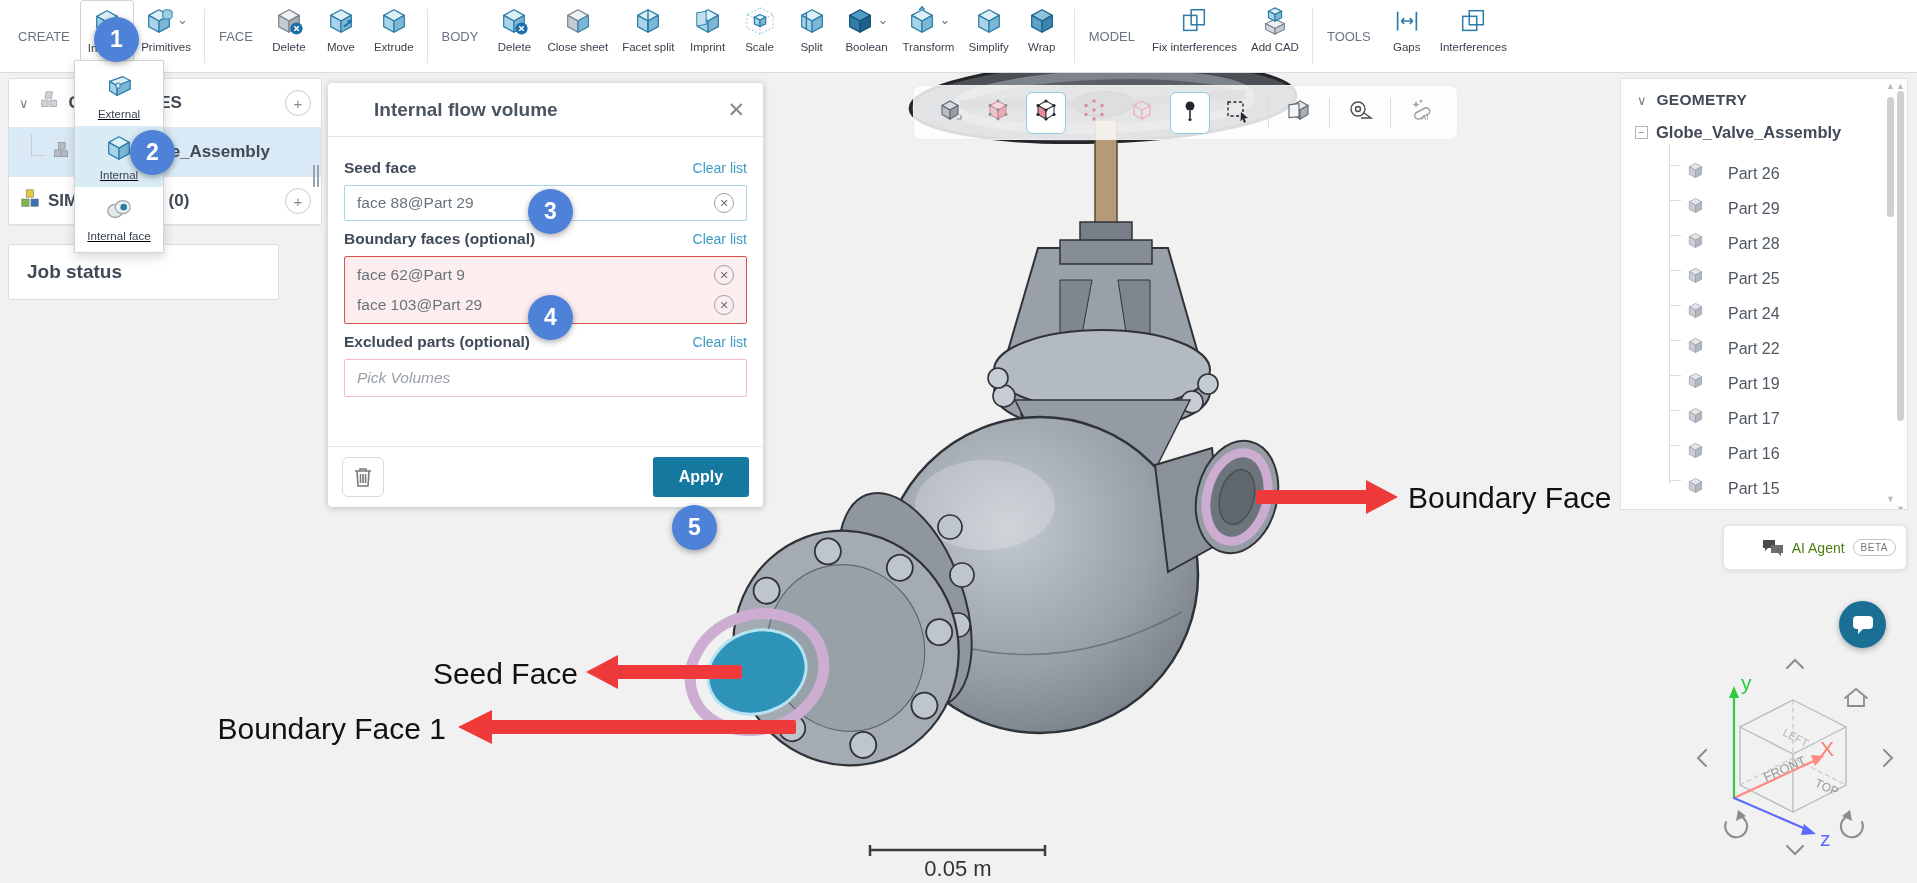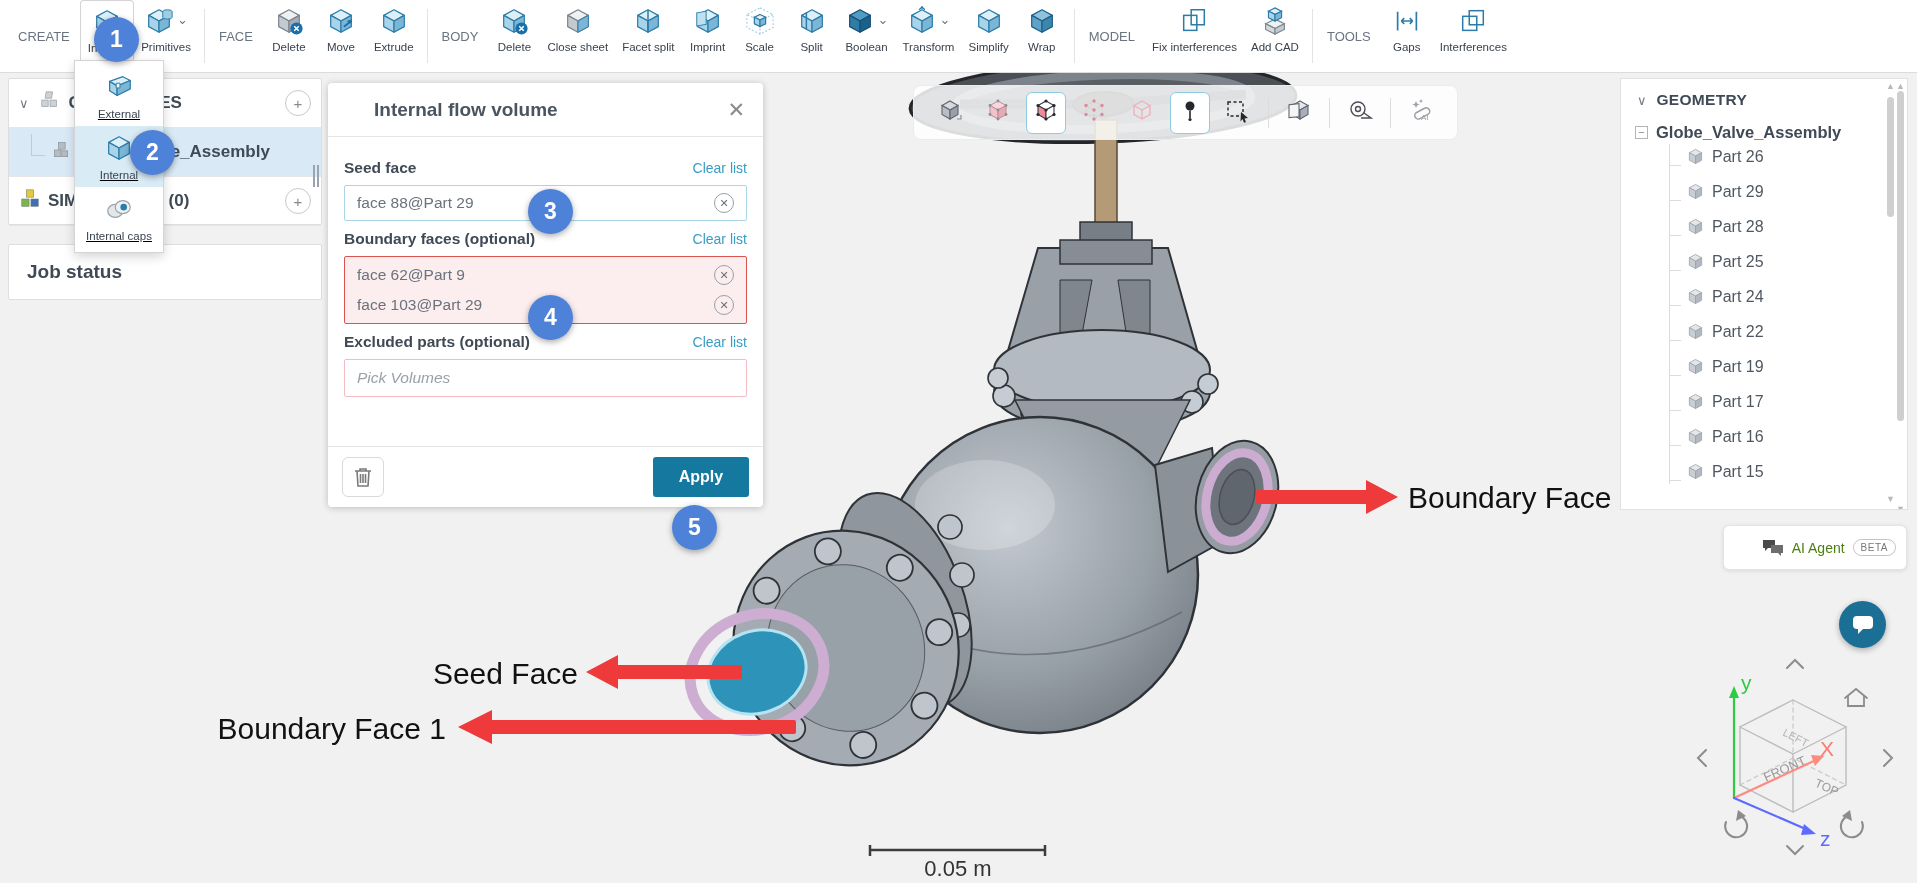--- a/index.html
+++ b/index.html
@@ -28,21 +28,21 @@
   .card { position:absolute; background:#fff; border:1px solid #dedede; border-radius:2px; z-index:12; }
   #tree-card { left:8px; top:78px; width:314px; height:147px; }
   .trow { height:49px; display:flex; align-items:center; padding:0 10px; border-bottom:1px solid #e6e6e6; position:relative; overflow:hidden; }
   .trow:last-child { border-bottom:none; }
   .trow.sel { background:#d9eaf6; }
   .trow .t-label { font-size:17px; font-weight:bold; color:#3f4a56; white-space:nowrap; }
   .chev-down { color:#707a85; font-size:13px; margin-right:10px; }
   .plus-btn { margin-left:auto; width:26px; height:26px; border:1px solid #c9c9c9; border-radius:50%;
      color:#8a8a8a; font-size:15px; display:flex; align-items:center; justify-content:center; background:#fff; flex:0 0 auto; }
   .elbow { width:14px; height:22px; border-left:1px solid #c9c9c9; border-bottom:1px solid #c9c9c9; margin:-14px 6px 0 12px; }
-  #job-card { left:8px; top:244px; width:314px; height:56px; display:flex; align-items:center; padding:0 18px; }
+  #job-card { left:8px; top:244px; width:271px; height:56px; display:flex; align-items:center; padding:0 18px; }
   #job-card .t-label { font-size:19px; font-weight:bold; color:#3f4a56; }
   .resize-handle { position:absolute; right:2px; top:86px; width:6px; height:22px;
      border-left:2px solid #9aa4ae; border-right:2px solid #9aa4ae; }
 
   
   #dialog { position:absolute; left:328px; top:83px; width:435px; height:424px; background:#fff;
      border-radius:4px; box-shadow:0 1px 7px rgba(0,0,0,.22); z-index:25; display:flex; flex-direction:column; }
   .dlg-head { height:54px; display:flex; align-items:center; justify-content:space-between;
      padding:0 18px; border-bottom:1px solid #e5e5e5; flex:0 0 auto; }
   .dlg-title { font-size:19px; font-weight:bold; color:#4a5560;margin-left:28px; }
@@ -86,21 +86,21 @@
   #right-panel { position:absolute; left:1620px; top:78px; width:288px; height:432px; background:#fff;
      border:1px solid #e0e0e0; z-index:12; overflow:hidden; }
   .rp-head { display:flex; align-items:center; padding:12px 0 6px 16px; }
   .rp-head .t-label { font-size:15.5px; font-weight:bold; color:#3f4a56; letter-spacing:.3px; }
   .rp-assembly { display:flex; align-items:center; padding:8px 0 6px 14px; }
   .rp-assembly .t-label { font-size:16.5px; font-weight:bold; color:#3f4a56; }
   .minus-box { width:13px; height:13px; border:1px solid #b5b5b5; color:#8a8a8a; font-size:11px; line-height:11px;
      text-align:center; margin-right:8px; background:#fff; flex:0 0 auto; }
   #parts-list { list-style:none; position:relative; margin-left:48px; }
   #parts-list::before { content:""; position:absolute; left:0; top:-4px; bottom:14px; border-left:1px solid #dcdcdc; }
-  #parts-list li { height:35px; display:flex; align-items:flex-start; padding-left:18px; position:relative; }
+  #parts-list li { height:35px; display:flex; align-items:flex-end; padding-left:18px; position:relative;gap:16px; }
   #parts-list li::before { content:""; position:absolute; left:0; top:17px; width:12px; border-top:1px solid #dcdcdc; }
   #parts-list li .p-label { font-size:16px; color:#4f5861; margin-left:8px; }
   .sb-thumb { position:absolute; background:#cfcfcf; border-radius:4px; width:7px; }
   .sb-arrow { position:absolute; font-size:9px; color:#b8b8b8; }
 
   
   #ai-agent { position:absolute; left:1723px; top:525px; width:184px; height:45px; background:#fff;
      border:1px solid #e4e4e4; border-radius:6px; box-shadow:0 1px 4px rgba(0,0,0,.10);
      display:flex; align-items:center; justify-content:flex-end; padding:0 10px; z-index:12; cursor:pointer; }
   #ai-agent .ai-label { font-size:14px; color:#4d7c0f; margin:0 8px; }
@@ -535,21 +535,21 @@
       <span class="lbl">Internal</span>
     </div>
     <div class="dd-item">
       <span><svg viewBox="0 0 32 32" width="30" height="30">
           <g stroke="#9aa3ab" stroke-width="1.3">
             <ellipse cx="12" cy="18" rx="8" ry="7" fill="#e3e7ea"></ellipse>
             <ellipse cx="20" cy="14" rx="8" ry="7" fill="#eef1f3"></ellipse>
             <circle cx="21" cy="14" r="3.5" fill="#2b7ca8" stroke="none"></circle>
           </g>
         </svg></span>
-      <span class="lbl">Internal caps</span>
+      <span class="lbl">Internal face</span>
     </div>
   </div>
 
 <div id="tree-card" class="card">
   <div class="trow">
     <span class="chev-down">∨</span>
     <span id="geo-icon"><svg viewBox="0 0 24 24" width="22" height="22">
           <g stroke="#9aa0a7" stroke-width=".8" fill="#cdd2d7">
             <rect x="8" y="2" width="7" height="7" transform="skewX(-8)"></rect>
             <rect x="3" y="11" width="7" height="7"></rect>

